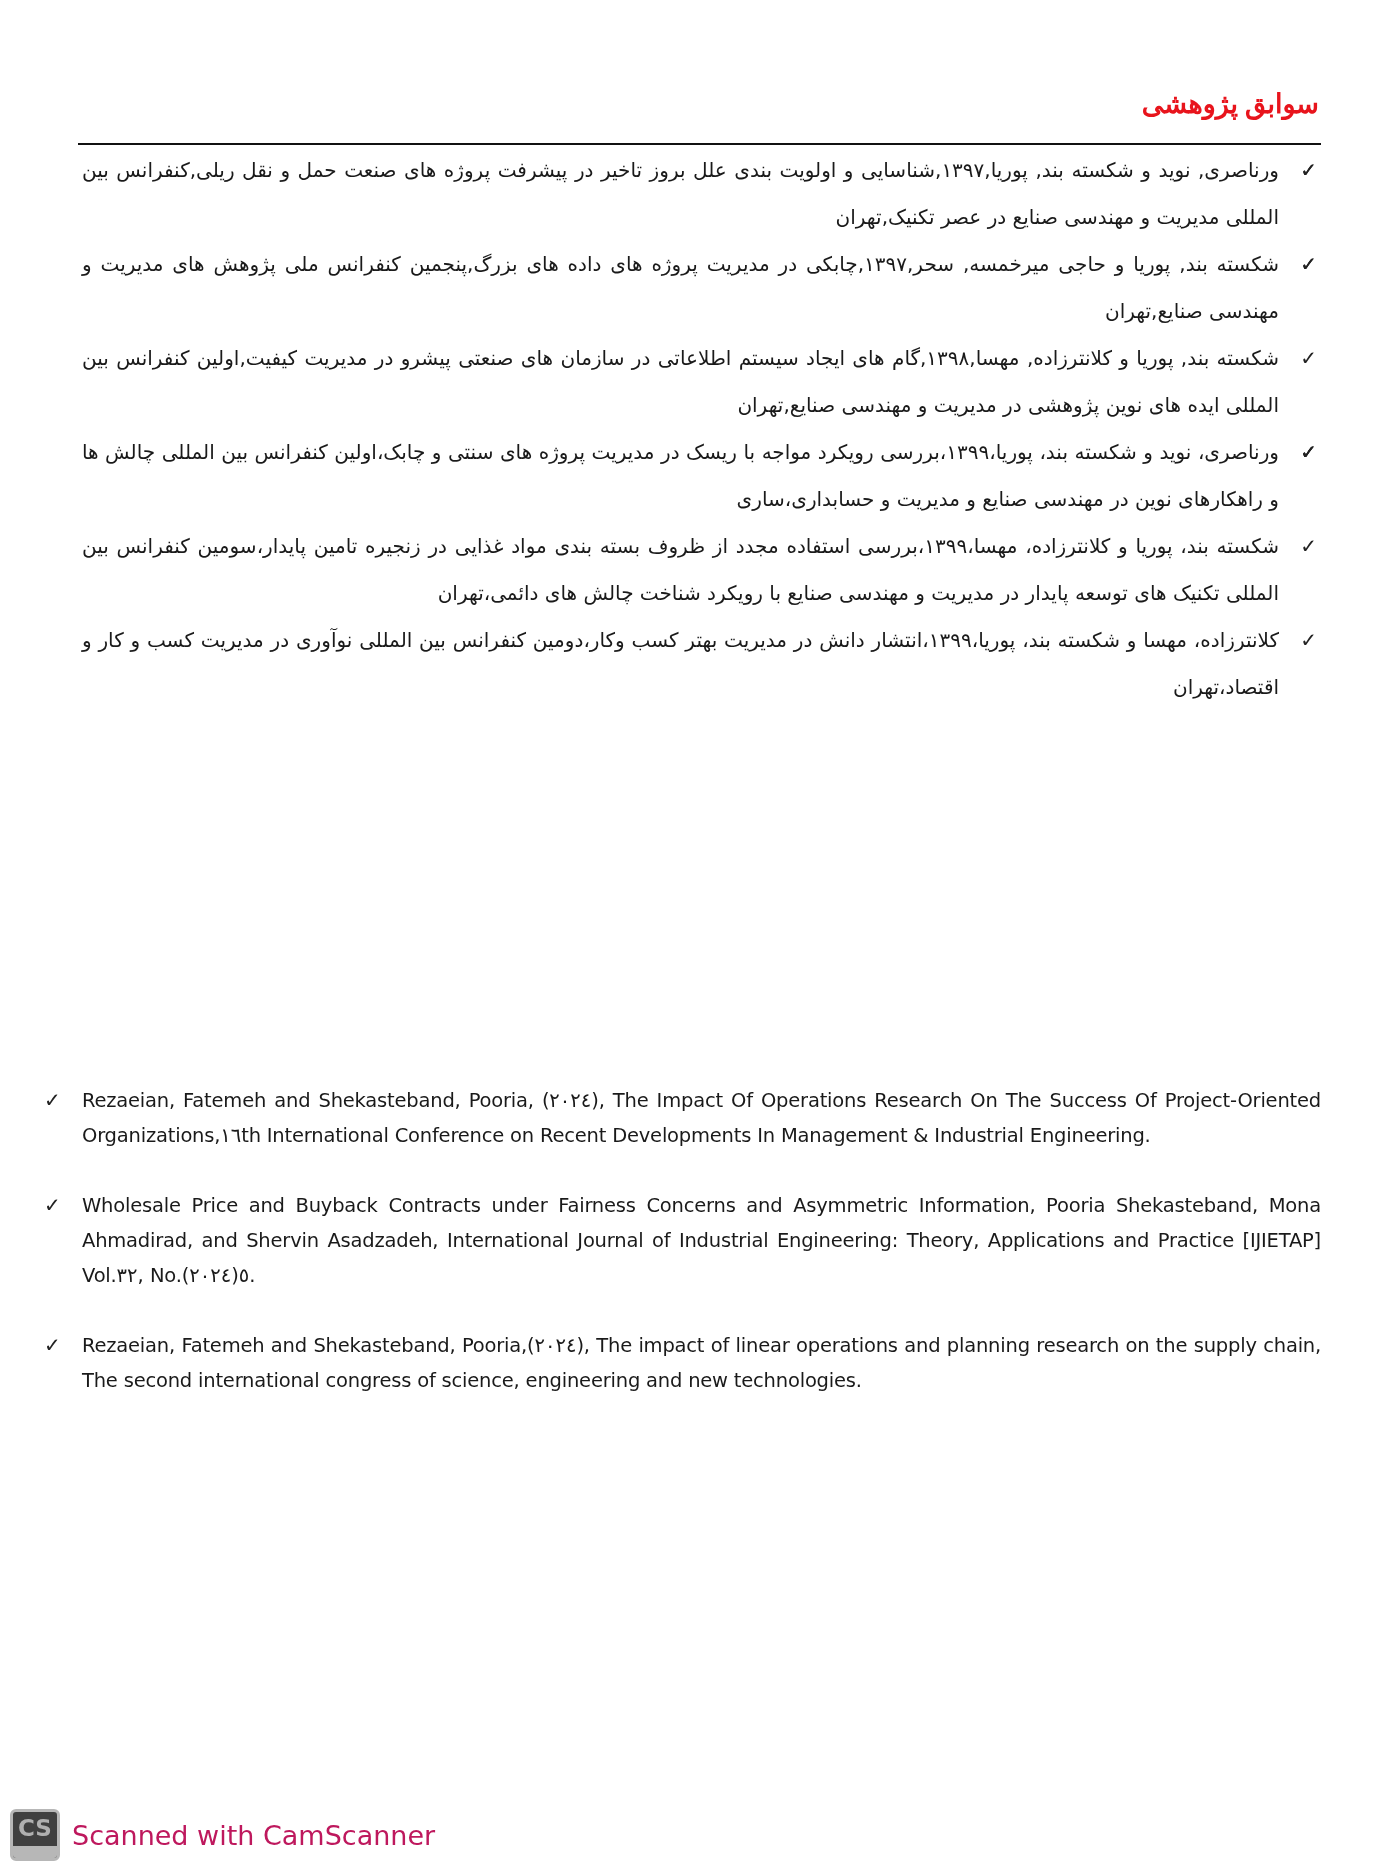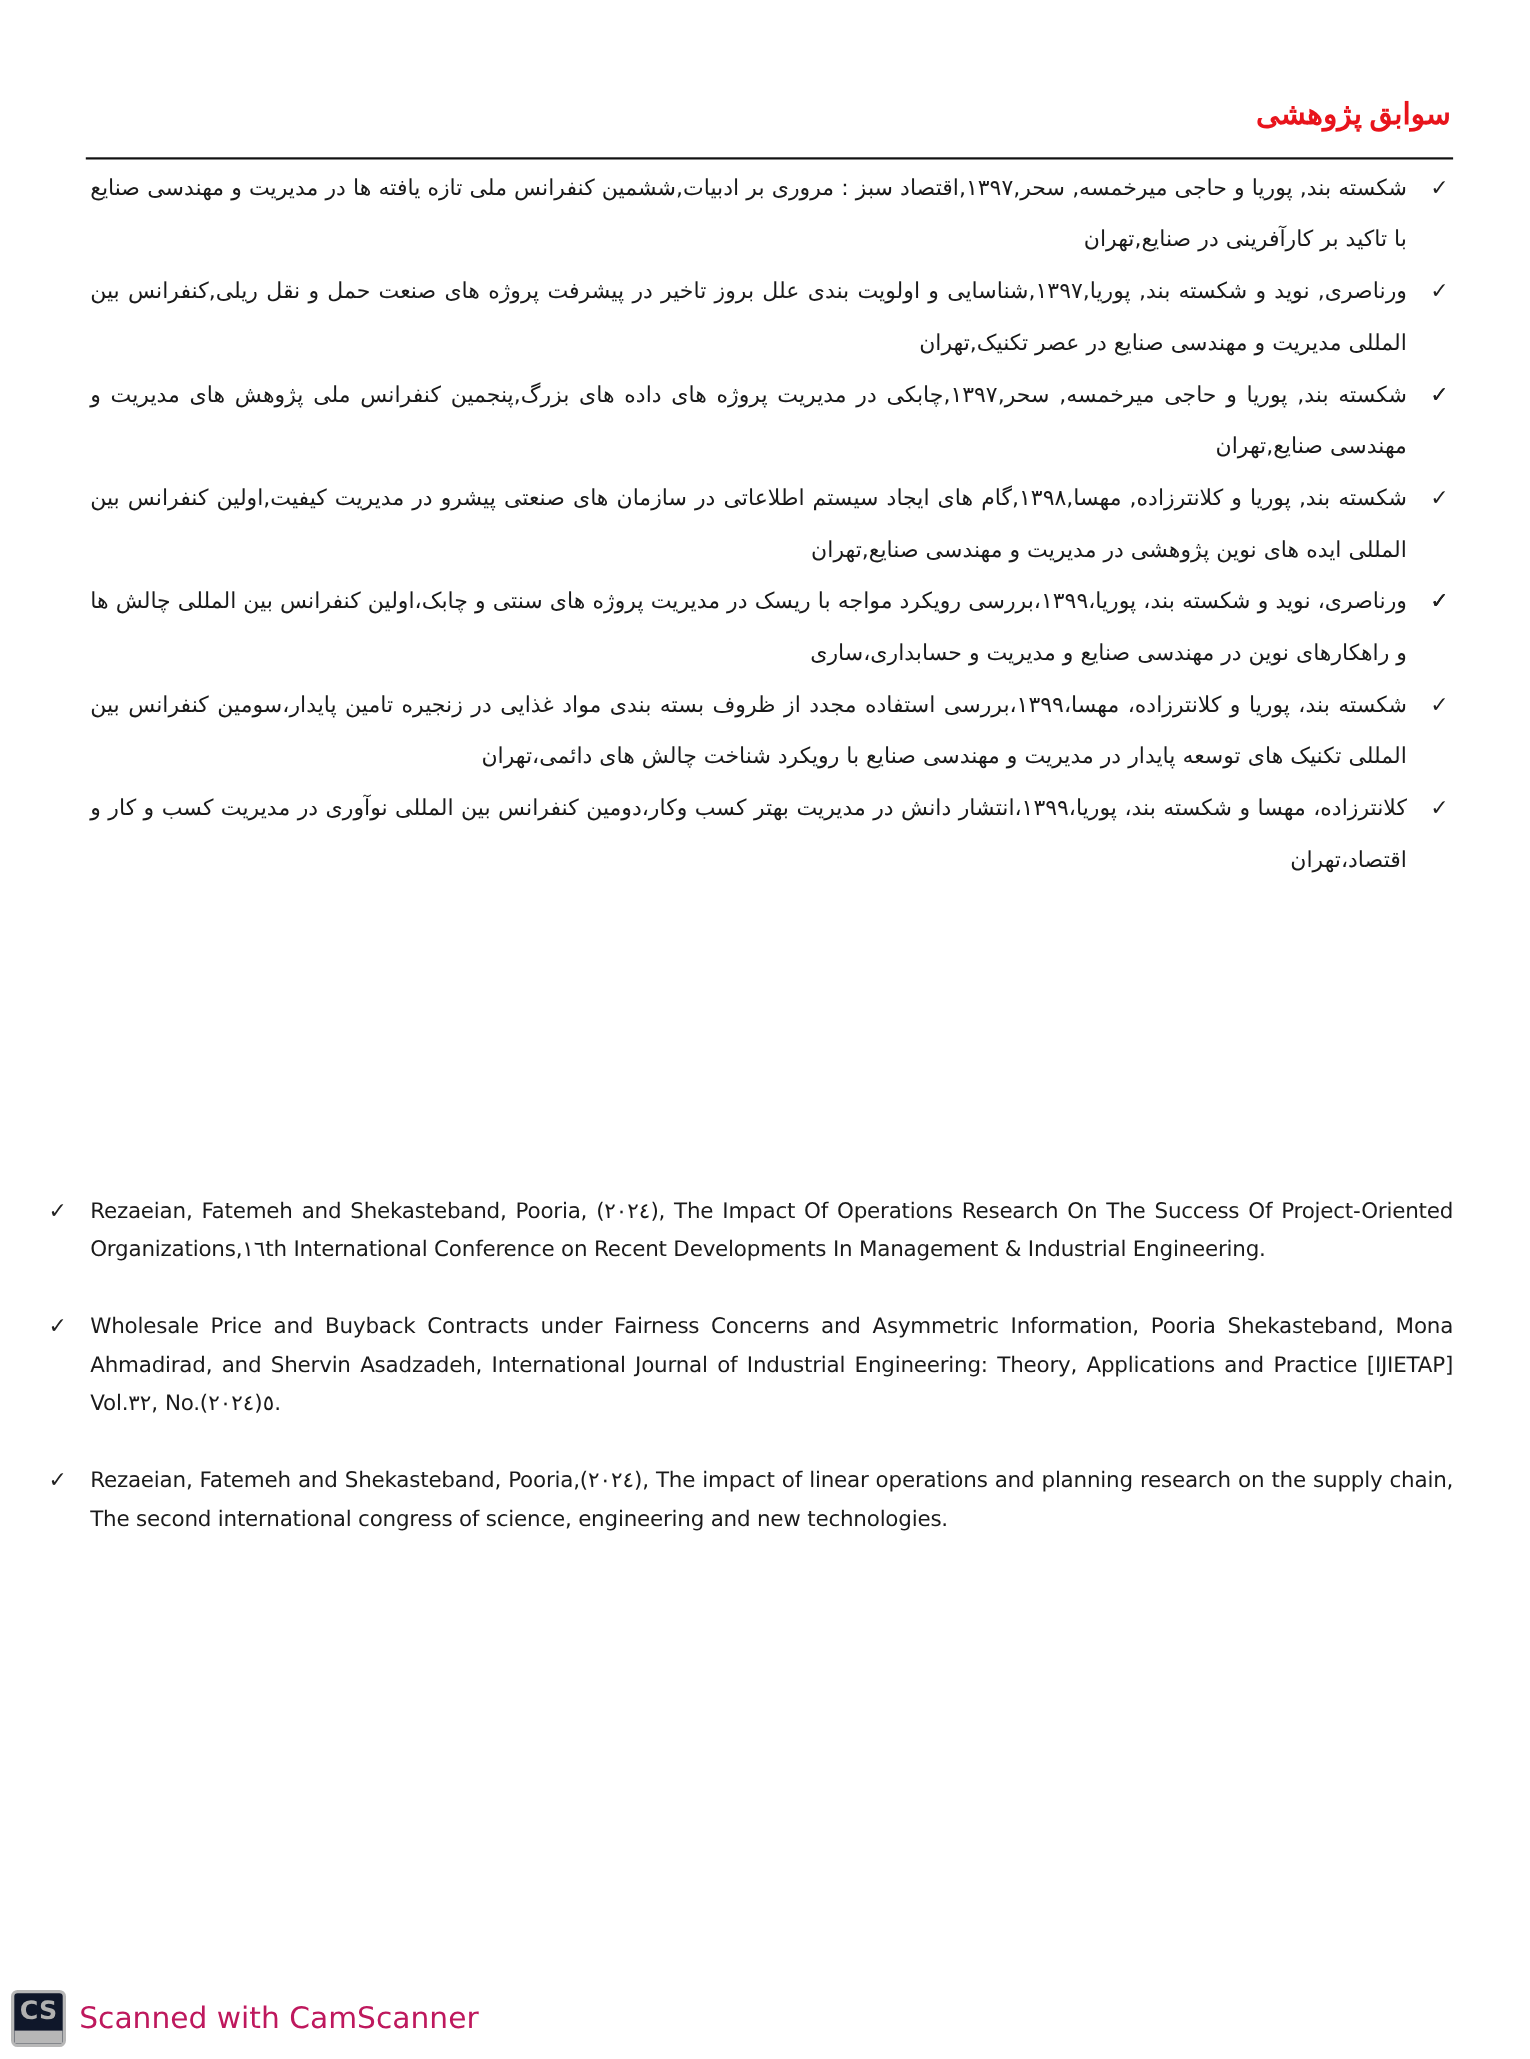--- a/index.html
+++ b/index.html
@@ -46,21 +46,21 @@
       font-family: "DejaVu Sans", sans-serif; font-size: 20px; color: #222;
     }
 
     .watermark {
       position: absolute; left: 10px; top: 1809px; height: 52px;
       display: flex; align-items: center;
     }
     .cs-logo {
       width: 50px; height: 52px; box-sizing: border-box;
       border: 3px solid #b7b7b7; border-radius: 6px;
-      position: relative; background: #0f172a; overflow: hidden;
+      position: relative; background: #404040; overflow: hidden;
     }
     .cs-logo .cs-text {
       position: absolute; left: 0; right: 0; top: 3px; text-align: center;
       font-family: "DejaVu Sans", sans-serif; font-weight: bold; font-size: 23px; color: #b0b0b0;
     }
     .cs-logo .cs-bar {
       position: absolute; left: 0; right: 0; bottom: 0; height: 12px; background: #b7b7b7;
     }
     .wm-text {
       margin-left: 12px; font-family: "DejaVu Sans", sans-serif;
@@ -68,21 +68,21 @@
     }
   </style>
 </head>
 <body>
 
 <div class="page">
   <h2 class="section-title">سوابق پژوهشی</h2>
   <div class="rule"></div>
 
   <ul class="fa-list">
-    <li class="fa-item"><span class="check">✓</span><span>شکسته بند, پوریا و حاجی میرخمسه, سحر,۱۳۹۷,اقتصاد سبز : مروری بر ادبیات,ششمین کنفرانس ملی تازه یافته ها در مدیریت و مهندسی صنایع با تاکید بر کارآفرینی در صنایع,تهران</span></li>
+    <li class="fa-item"><span class="check">✓</span></li>
     <li class="fa-item"><span class="check">✓</span><span>ورناصری, نوید و شکسته بند, پوریا,۱۳۹۷,شناسایی و اولویت بندی علل بروز تاخیر در پیشرفت پروژه های صنعت حمل و نقل ریلی,کنفرانس بین المللی مدیریت و مهندسی صنایع در عصر تکنیک,تهران</span></li>
     <li class="fa-item"><span class="check">✓</span></li>
     <li class="fa-item"><span class="check">✓</span><span>شکسته بند, پوریا و حاجی میرخمسه, سحر,۱۳۹۷,چابکی در مدیریت پروژه های داده های بزرگ,پنجمین کنفرانس ملی پژوهش های مدیریت و مهندسی صنایع,تهران</span></li>
     <li class="fa-item"><span class="check">✓</span><span>شکسته بند, پوریا و کلانترزاده, مهسا,۱۳۹۸,گام های ایجاد سیستم اطلاعاتی در سازمان های صنعتی پیشرو در مدیریت کیفیت,اولین کنفرانس بین المللی ایده های نوین پژوهشی در مدیریت و مهندسی صنایع,تهران</span></li>
     <li class="fa-item"><span class="check">✓</span></li>
     <li class="fa-item"><span class="check">✓</span></li>
     <li class="fa-item"><span class="check">✓</span><span>ورناصری، نوید و شکسته بند، پوریا،۱۳۹۹،بررسی رویکرد مواجه با ریسک در مدیریت پروژه های سنتی و چابک،اولین کنفرانس بین المللی چالش ها و راهکارهای نوین در مهندسی صنایع و مدیریت و حسابداری،ساری</span></li>
     <li class="fa-item"><span class="check">✓</span><span>شکسته بند، پوریا و کلانترزاده، مهسا،۱۳۹۹،بررسی استفاده مجدد از ظروف بسته بندی مواد غذایی در زنجیره تامین پایدار،سومین کنفرانس بین المللی تکنیک های توسعه پایدار در مدیریت و مهندسی صنایع با رویکرد شناخت چالش های دائمی،تهران</span></li>
     <li class="fa-item"><span class="check">✓</span><span>کلانترزاده، مهسا و شکسته بند، پوریا،۱۳۹۹،انتشار دانش در مدیریت بهتر کسب وکار،دومین کنفرانس بین المللی نوآوری در مدیریت کسب و کار و اقتصاد،تهران</span></li>
   </ul>

